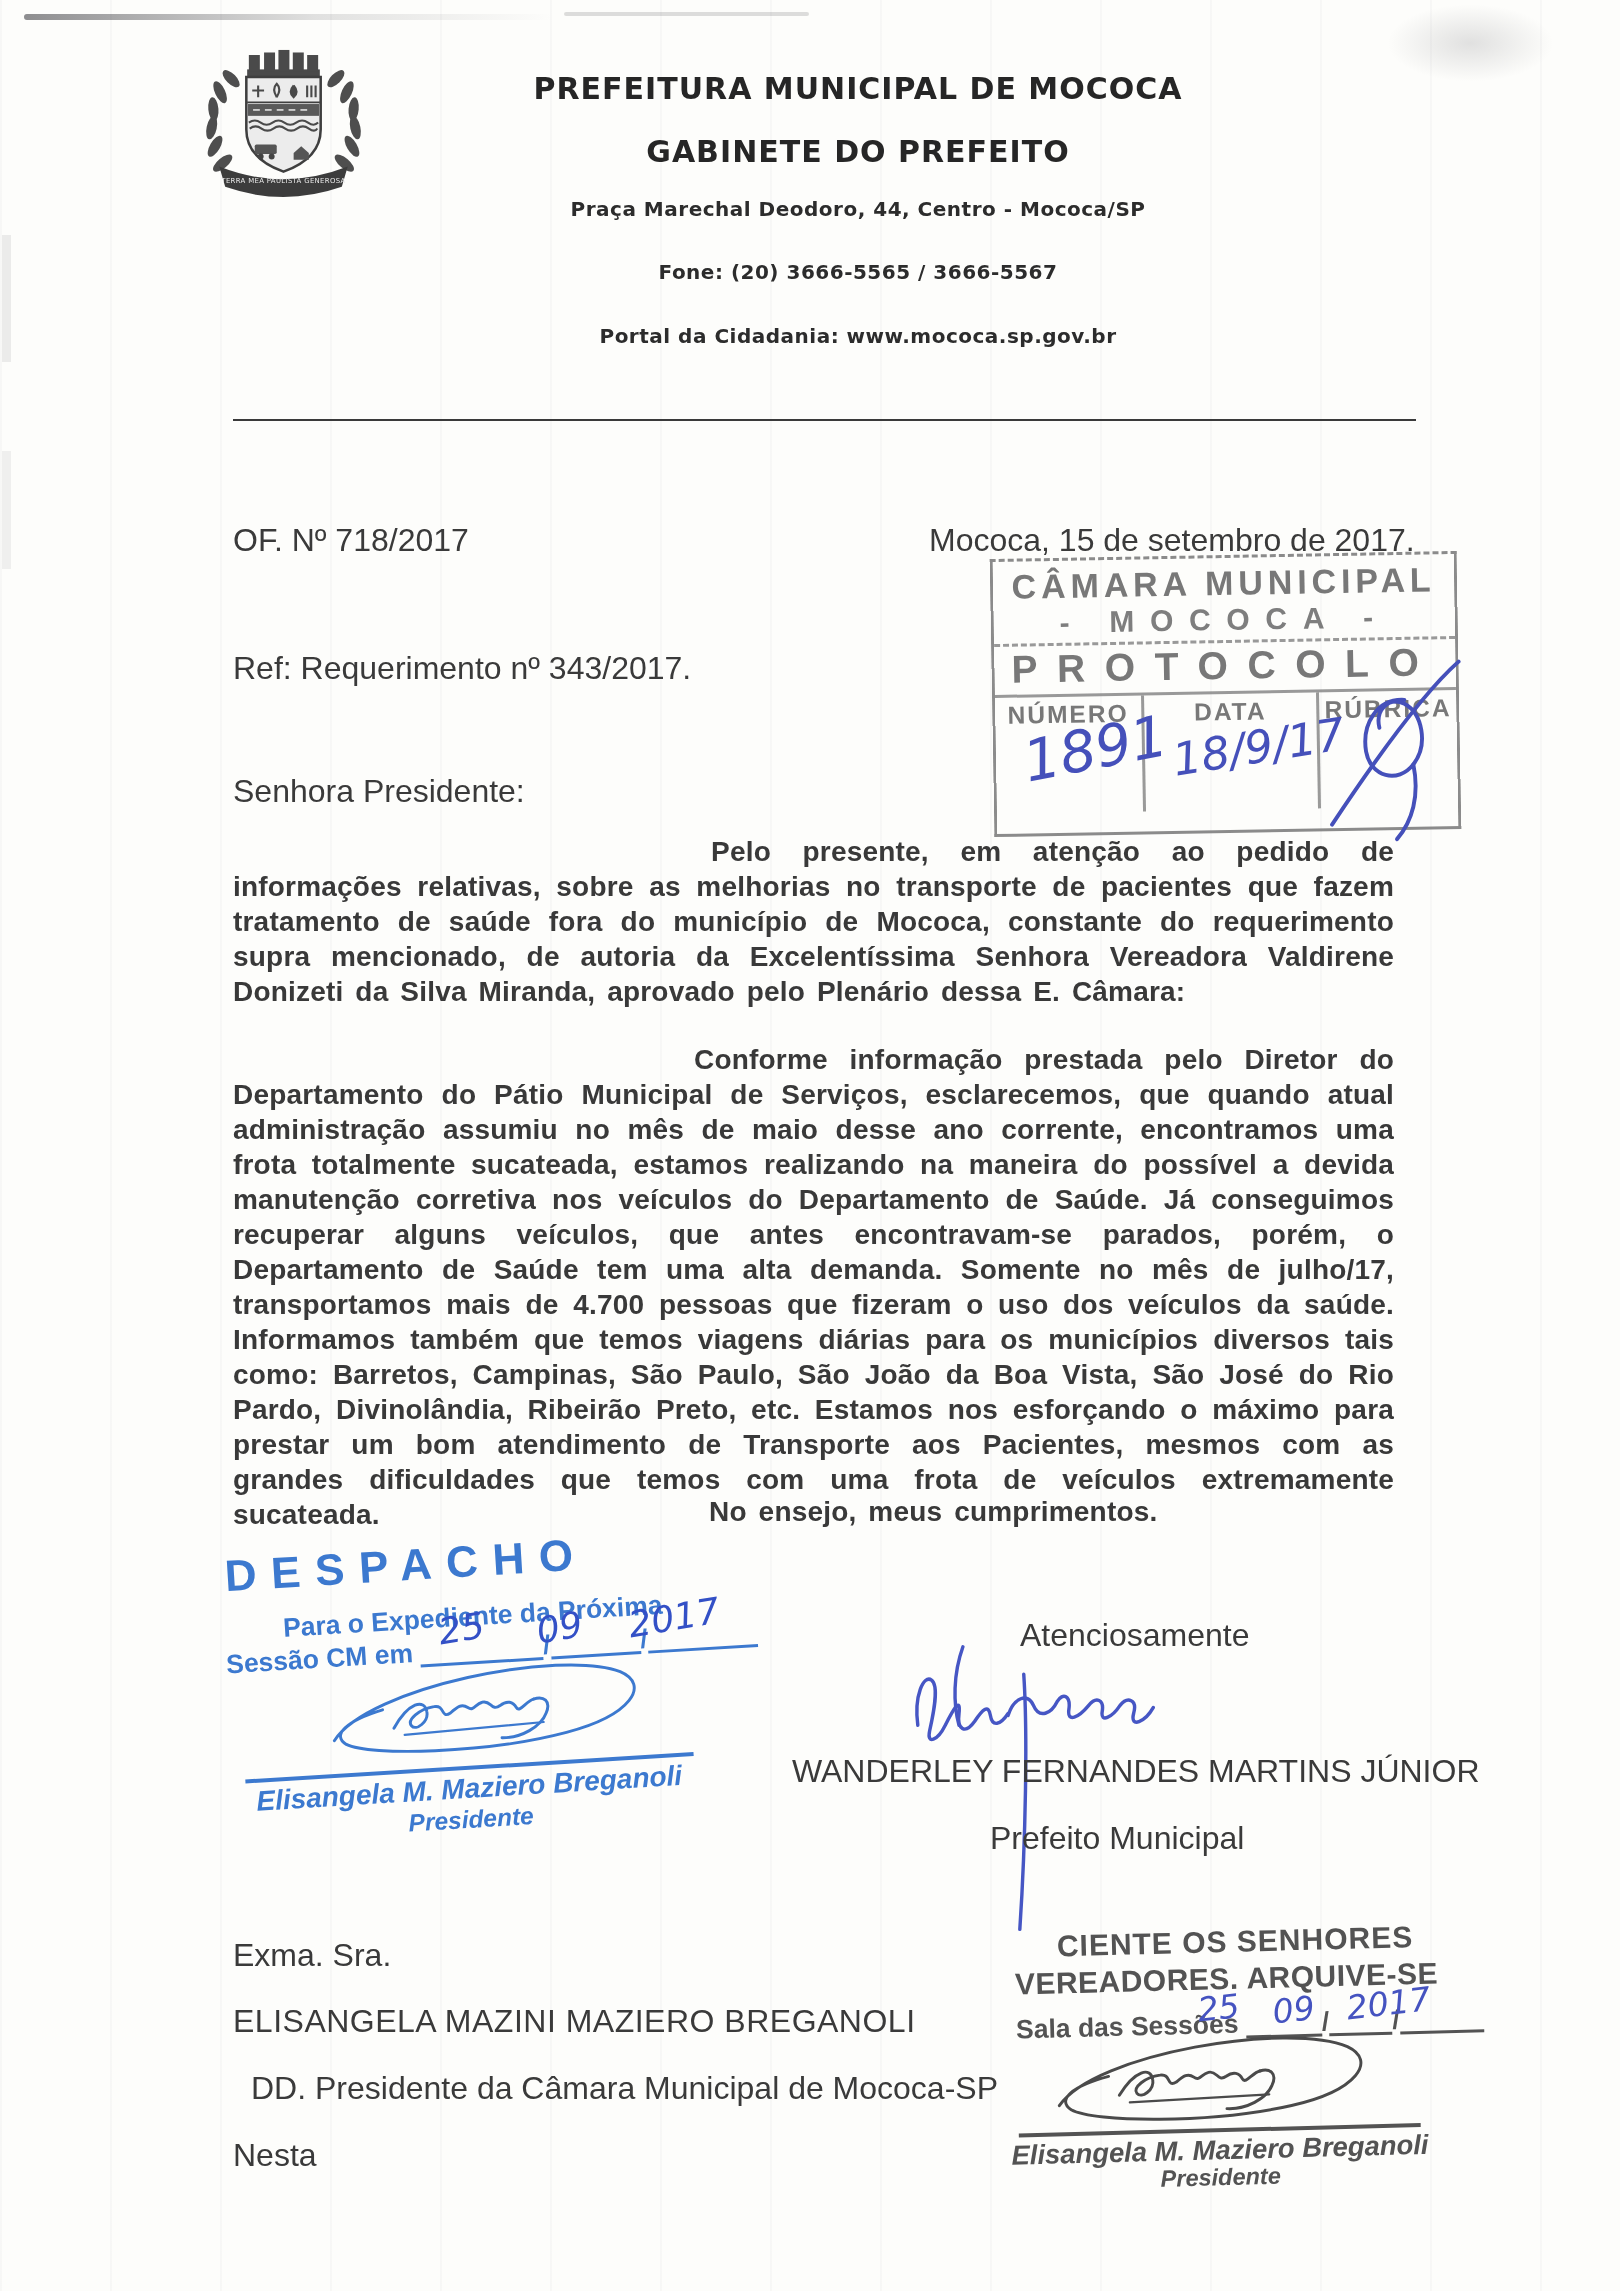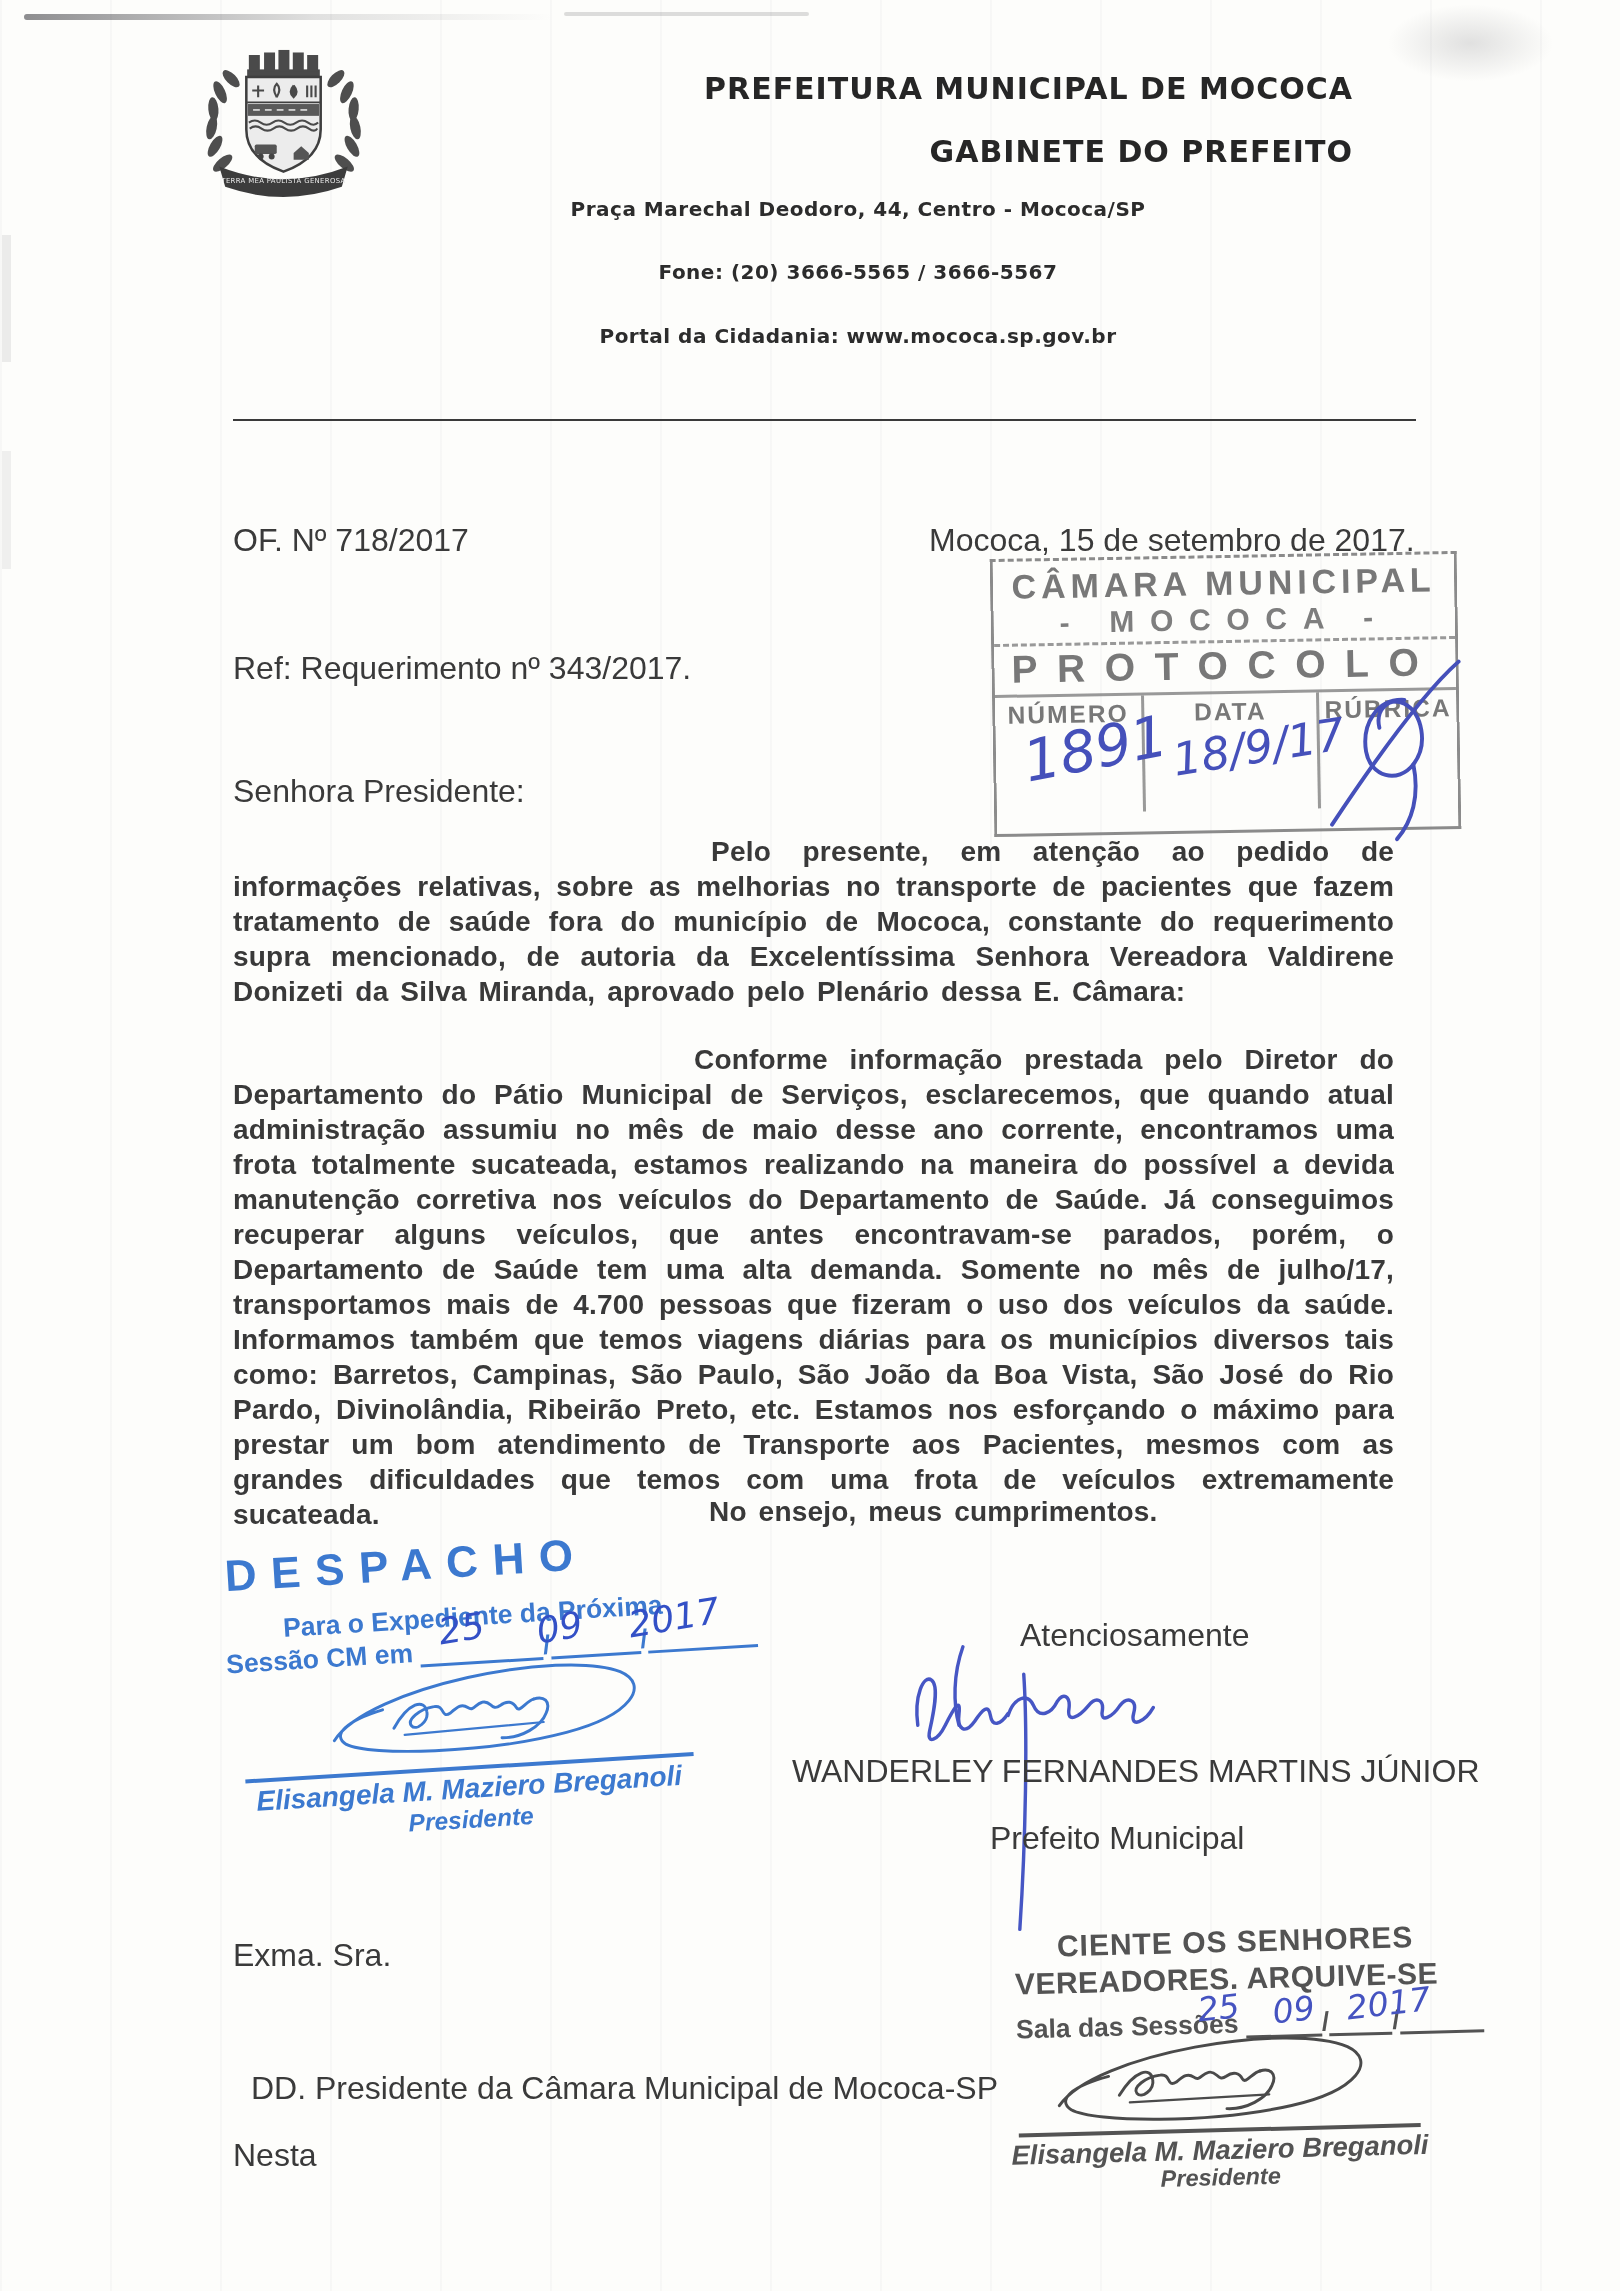--- a/index.html
+++ b/index.html
@@ -22,21 +22,21 @@
   .scan-line-2 { left:564px; top:11.8px; width:245px; height:3.9px; background:rgba(70,70,75,0.18); border-radius:2px; }
   .scan-smudge-tr { left:1387px; top:3.9px; width:167px; height:78px;
     background:radial-gradient(ellipse at center, rgba(110,110,115,0.20), rgba(0,0,0,0) 70%); }
   .scan-smudge-l1 { left:2px; top:235px; width:8.8px; height:127px; background:rgba(80,80,85,0.10); }
   .scan-smudge-l2 { left:2px; top:451px; width:8.8px; height:118px; background:rgba(80,80,85,0.08); }
 
   
   .crest { left:199px; top:39px; width:169px; height:174px; }
   .hdr { left:363px; width:990px; text-align:center;
     font-family:"DejaVu Sans", sans-serif; color:#262626; }
-  .hdr-bold { font-weight:bold; font-size:30px; letter-spacing:1px;text-align:right; }
+  .hdr-bold { font-weight:bold; font-size:30px; letter-spacing:1px; }
   .hdr-reg  { font-weight:bold; font-size:20px; letter-spacing:0.5px; color:#2c2c2c; }
   .rule { left:233px; top:419px; width:1183px; height:0; border-top:2.9px solid #3a3a3a; }
 
   .txt  { font-size:32px; color:#3a3a3a; white-space:nowrap; }
   .body-block { font-size:28px; line-height:35px; text-align:justify;
     word-spacing:3.9px; letter-spacing:0.2px; color:#393939;font-weight:bold; }
 
   
   .proto-stamp {
     left:992px; top:555px; width:461px; height:272px;
@@ -229,20 +229,21 @@
       <path d="M60,12 C50,40 50,70 56,92"></path>
       <path d="M14,92 C10,62 20,40 28,46 C36,52 30,80 26,98 C23,112 34,108 42,92 C50,76 58,62 56,80 C54,96 62,102 72,88 C80,76 86,70 88,82 C90,94 98,92 106,80"></path>
       <path d="M106,82 C112,64 126,58 132,72 C138,86 150,80 156,68 C162,58 170,62 168,76 C166,90 178,84 188,72 C196,62 204,66 202,78 C200,90 212,84 220,72 C228,62 238,66 234,80 C230,96 246,88 254,74"></path>
       <path d="M122,40 C126,100 124,210 118,300"></path>
     </g>
   </svg>
   <div class="abs txt wand-name">WANDERLEY FERNANDES MARTINS JÚNIOR</div>
   <div class="abs txt wand-role">Prefeito Municipal</div>
 
   <div class="abs txt addr1">Exma. Sra.</div>
+  <div class="abs txt addr2">ELISANGELA MAZINI MAZIERO BREGANOLI</div>
   <div class="abs txt addr3">DD. Presidente da Câmara Municipal de Mococa-SP</div>
   <div class="abs txt addr4">Nesta</div>
 
   <div class="abs ciente">
     <div class="abs ci-l1">CIENTE OS SENHORES</div>
     <div class="abs ci-l2">VEREADORES. ARQUIVE-SE</div>
     <div class="abs ci-l3">
       <span>Sala das Sessões</span>
       <span class="blank" style="width:76px"></span><span>/</span><span class="blank" style="width:63px"></span><span>/</span><span class="blank" style="width:84px"></span>
     </div>

